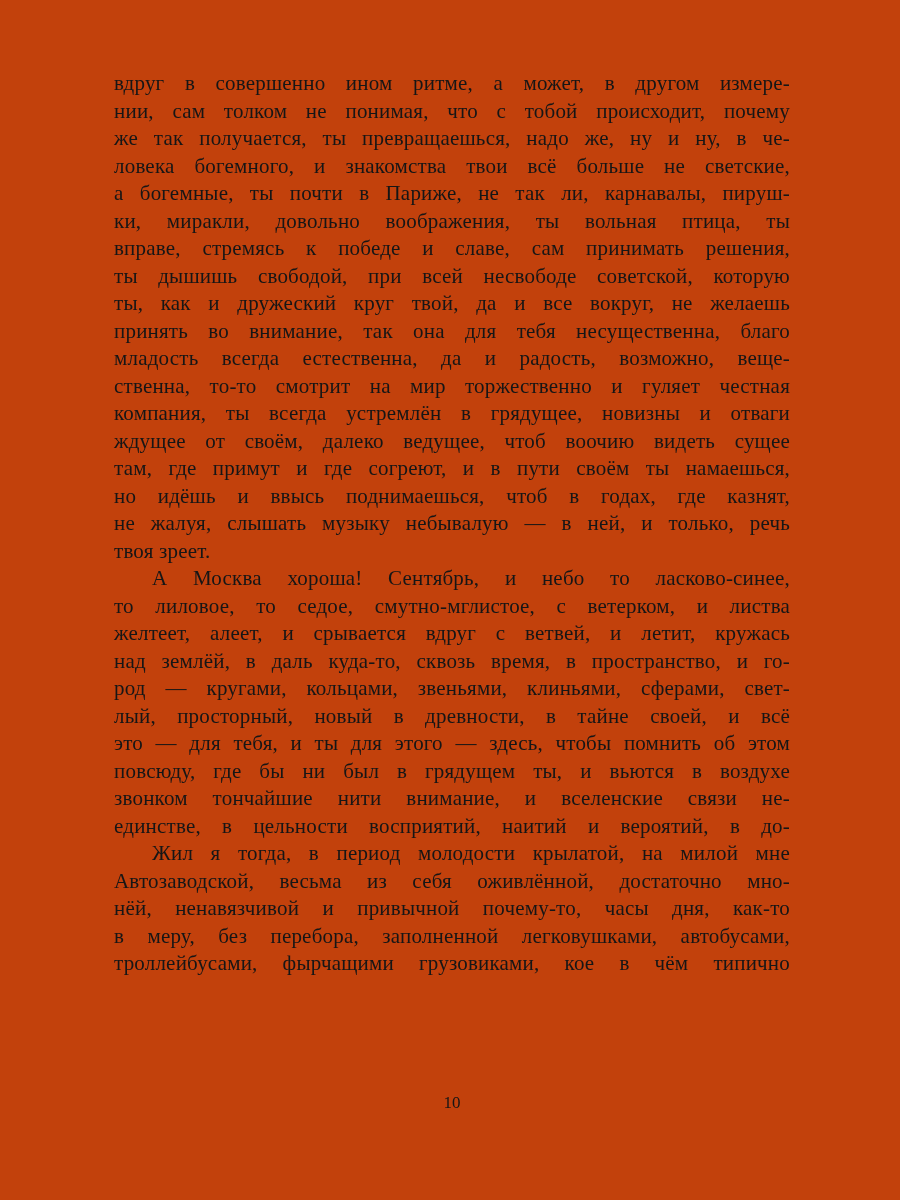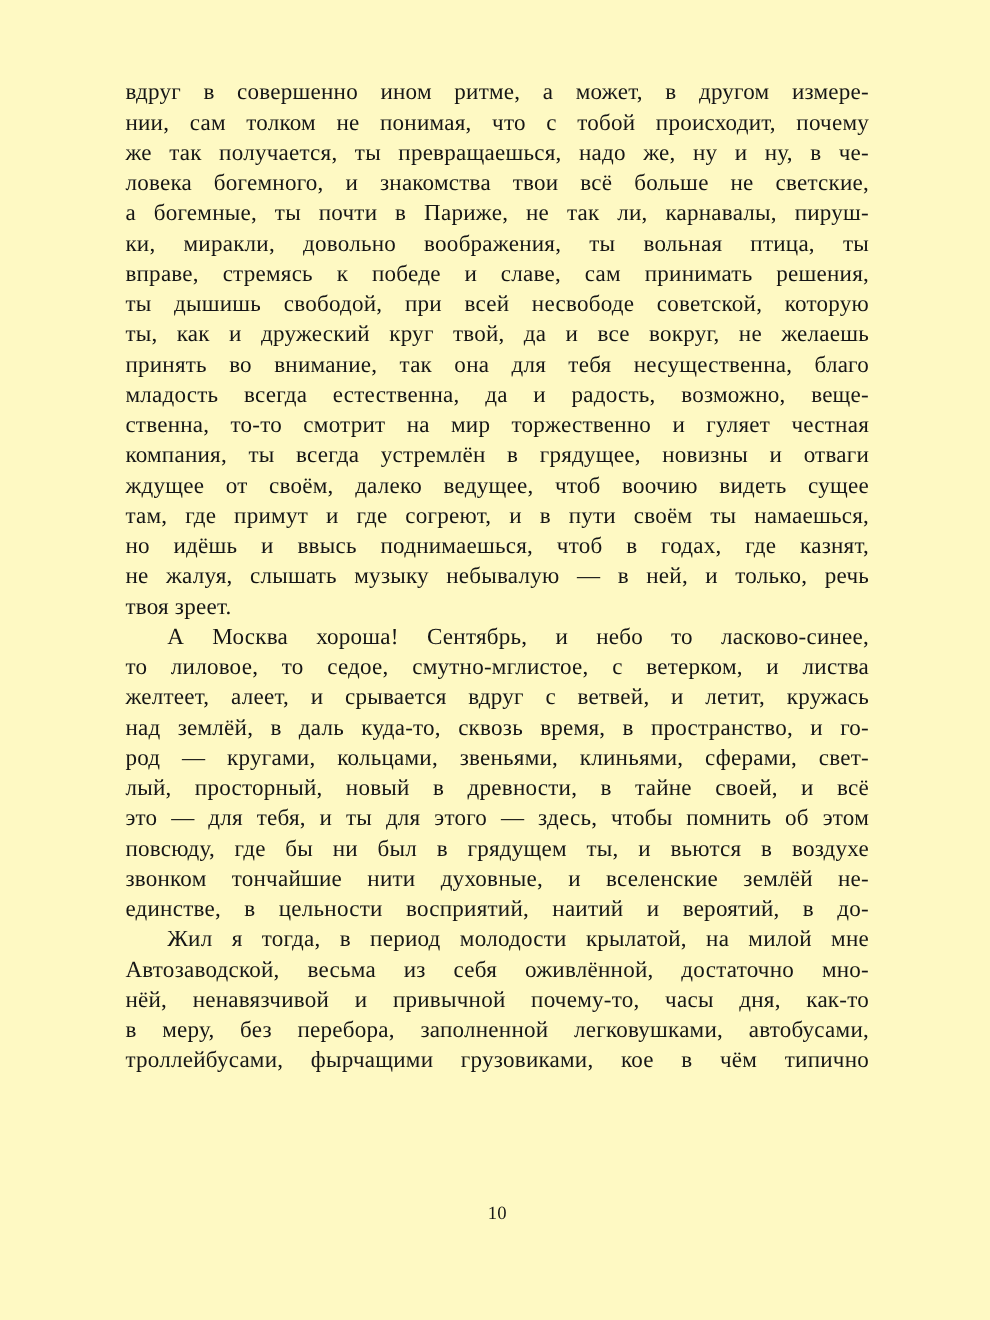--- a/index.html
+++ b/index.html
@@ -4,21 +4,21 @@
 <style>
   html, body {
     margin: 0;
     padding: 0;
     background: #ffffff;
   }
   .book-page {
     position: relative;
     width: 900px;
     height: 1200px;
-    background: #fef9c3;
+    background: #c2410c;
     font-family: "Liberation Serif", "DejaVu Serif", serif;
     color: #161616;
     overflow: hidden;
   }
   .text-block {
     position: absolute;
     left: 114px;
     top: 70px;
     width: 676px;
   }
@@ -77,21 +77,21 @@
       </div>
       <div class="paragraph indent">
         <div class="line">А Москва хороша! Сентябрь, и небо то ласково-синее,</div>
         <div class="line">то лиловое, то седое, смутно-мглистое, с ветерком, и листва</div>
         <div class="line">желтеет, алеет, и срывается вдруг с ветвей, и летит, кружась</div>
         <div class="line">над землёй, в даль куда-то, сквозь время, в пространство, и го-</div>
         <div class="line">род — кругами, кольцами, звеньями, клиньями, сферами, свет-</div>
         <div class="line">лый, просторный, новый в древности, в тайне своей, и всё</div>
         <div class="line">это — для тебя, и ты для этого — здесь, чтобы помнить об этом</div>
         <div class="line">повсюду, где бы ни был в грядущем ты, и вьются в воздухе</div>
-        <div class="line">звонком тончайшие нити духовные, и вселенские землёй не-</div>
+        <div class="line">звонком тончайшие нити внимание, и вселенские связи не-</div>
         <div class="line">единстве, в цельности восприятий, наитий и вероятий, в до-</div>
       </div>
       <div class="paragraph indent">
         <div class="line">Жил я тогда, в период молодости крылатой, на милой мне</div>
         <div class="line">Автозаводской, весьма из себя оживлённой, достаточно мно-</div>
         <div class="line">нёй, ненавязчивой и привычной почему-то, часы дня, как-то</div>
         <div class="line">в меру, без перебора, заполненной легковушками, автобусами,</div>
         <div class="line">троллейбусами, фырчащими грузовиками, кое в чём типично</div>
       </div>
     </div>

